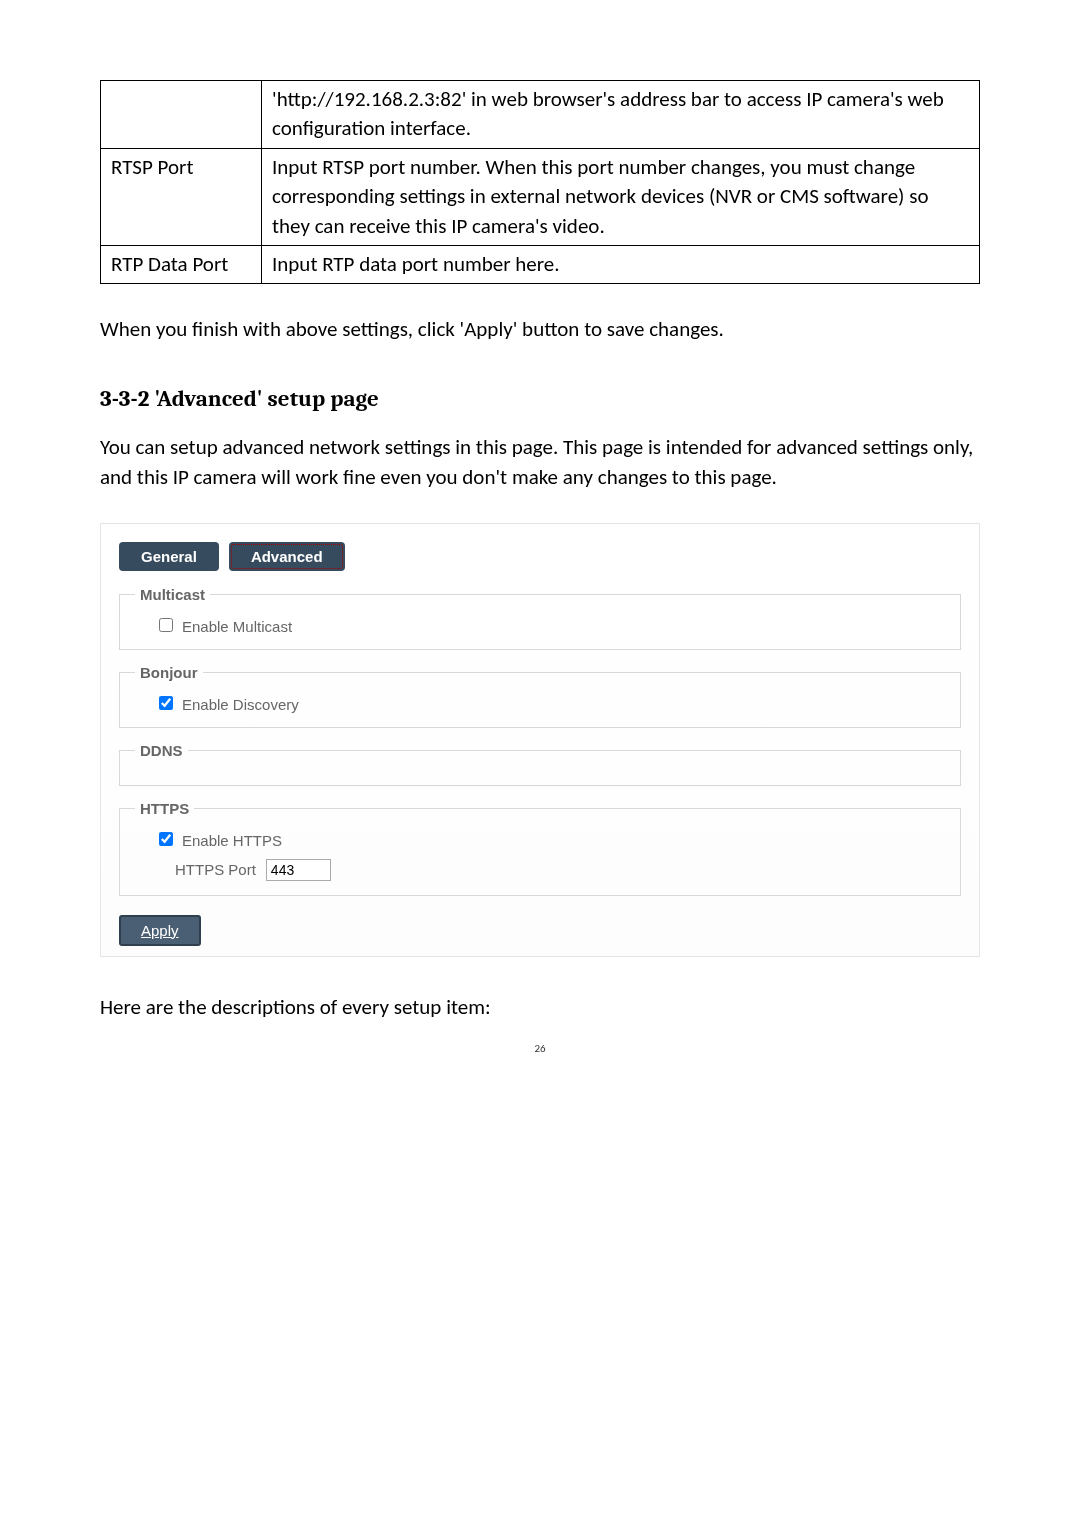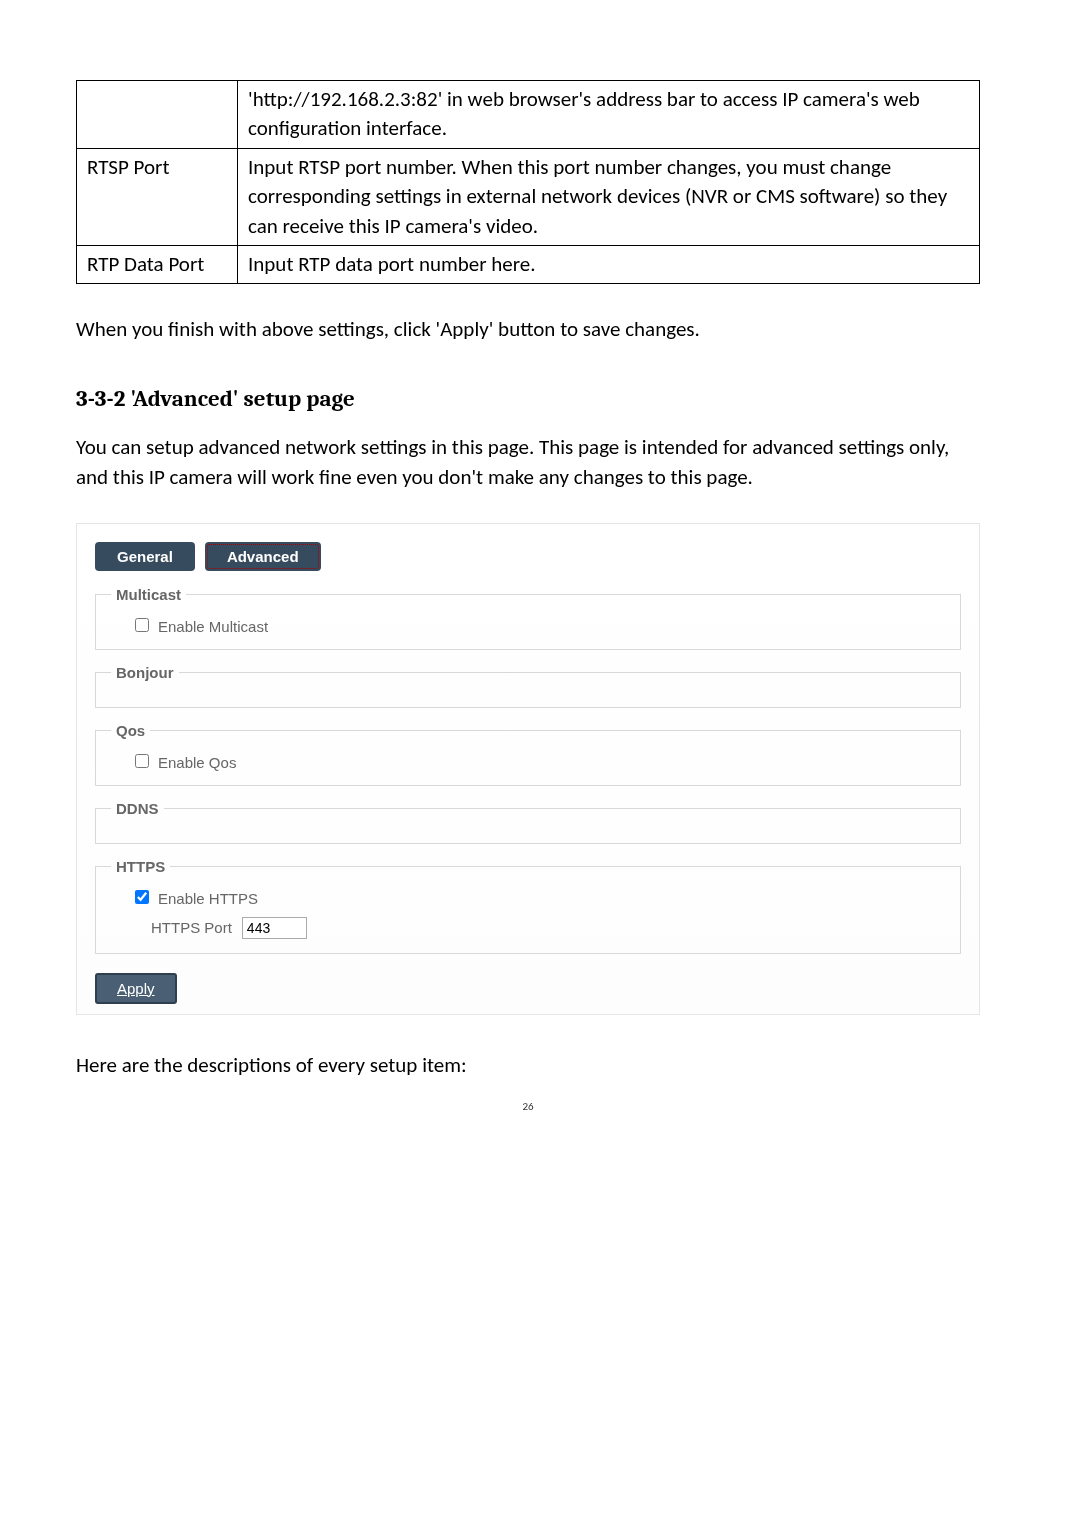--- a/index.html
+++ b/index.html
@@ -4,21 +4,21 @@
 <style>
   body {
     margin: 0;
     padding: 0;
     background: #ffffff;
     font-family: Calibri, Arial, sans-serif;
     color: #000;
     width: 1080px;
   }
   .page {
-    padding: 80px 100px 40px 76px;
+    padding: 80px 100px 40px 100px;
   }
   table.port-table {
     border-collapse: collapse;
     width: 100%;
     margin-bottom: 30px;
   }
   table.port-table td {
     border: 1px solid #000;
     padding: 4px 10px;
     vertical-align: top;
@@ -165,29 +165,26 @@
     <fieldset class="group">
       <legend>Multicast</legend>
       <label class="checkbox-row">
         <input type="checkbox" style="">
         <span>Enable Multicast</span>
       </label>
     </fieldset>
 
     <fieldset class="group">
       <legend>Bonjour</legend>
-    </fieldset>
-
-    <fieldset class="group">
-      <legend>Qos</legend>
       <label class="checkbox-row">
-        <input type="checkbox" style="">
-        <span>Enable Qos</span>
+        <input type="checkbox" checked="" style="">
+        <span>Enable Discovery</span>
       </label>
     </fieldset>
+
 
     <fieldset class="group">
       <legend>DDNS</legend>
     </fieldset>
 
     <fieldset class="group">
       <legend>HTTPS</legend>
       <label class="checkbox-row">
         <input type="checkbox" checked="" style="">
         <span>Enable HTTPS</span>

